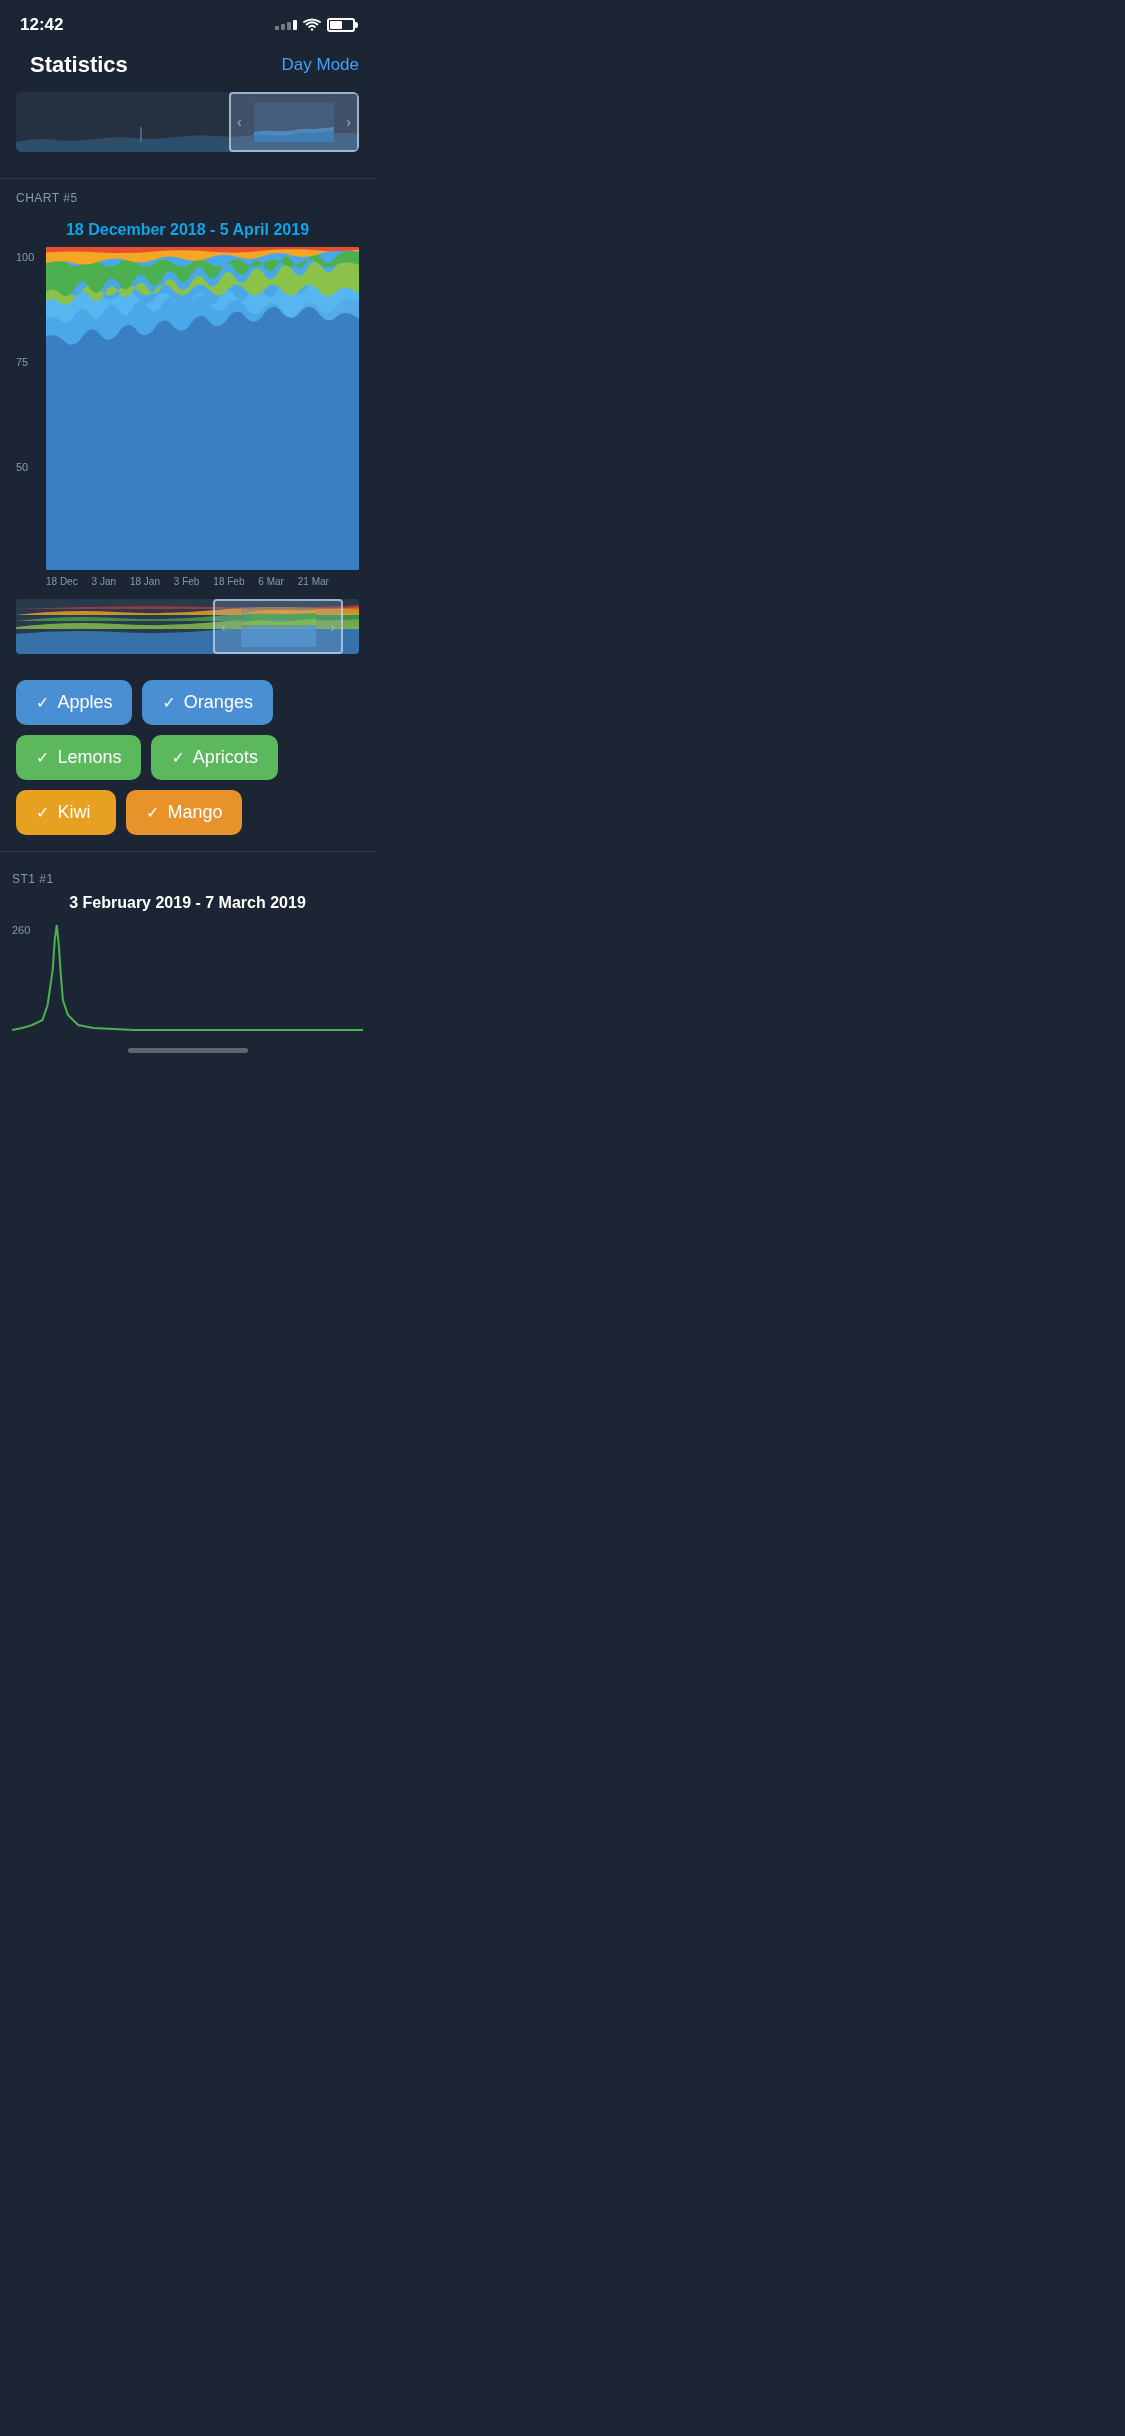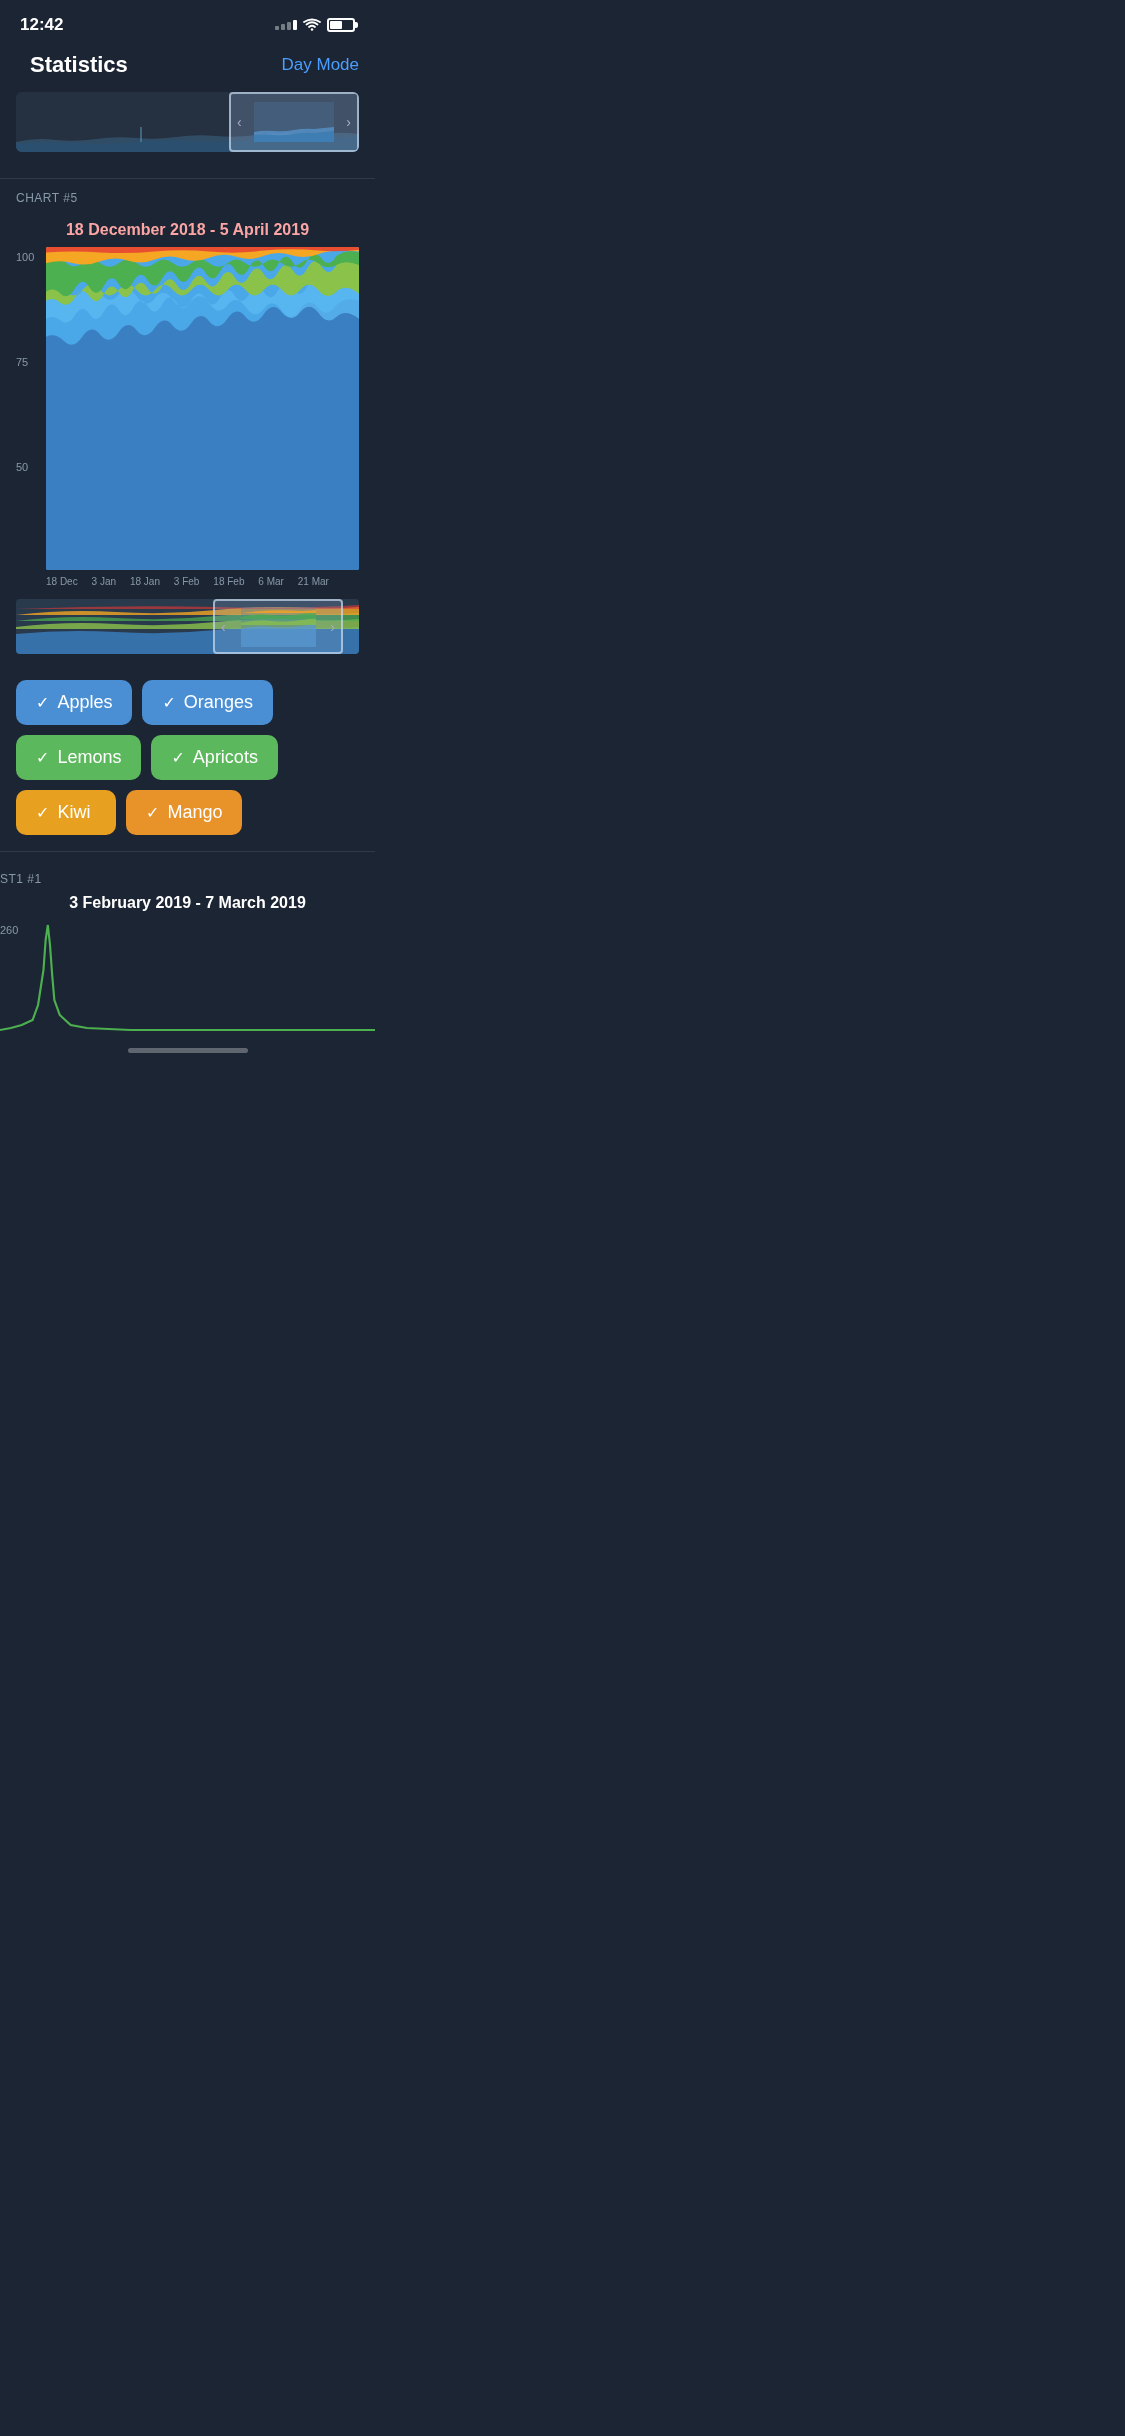--- a/index.html
+++ b/index.html
@@ -135,21 +135,21 @@
     }
     .chart-label {
       font-size: 12px;
       color: #8899aa;
       letter-spacing: 0.5px;
       margin-bottom: 16px;
     }
     .chart-title {
       font-size: 16px;
       font-weight: 700;
-      color: #fca5a5;
+      color: #0ea5e9;
       text-align: center;
       margin-bottom: 8px;
     }
     .main-chart-wrapper {
       position: relative;
       height: 323px;
       width: 100%;
     }
     .y-axis-labels {
       position: absolute;
@@ -247,21 +247,21 @@
     .btn-yellow { background: #e8a020; }
     .btn-orange { background: #e8922a; }
 
     
     .section-divider {
       height: 1px;
       background: #2d3a4a;
       margin: 0 0 12px;
     }
     .section2 {
-      padding: 0 0;
+      padding: 0 12px;
       margin-top: 20px;
     }
     .section2-label {
       font-size: 12px;
       color: #8899aa;
       letter-spacing: 0.5px;
       margin-bottom: 8px;
     }
     .section2-title {
       font-size: 16px;

